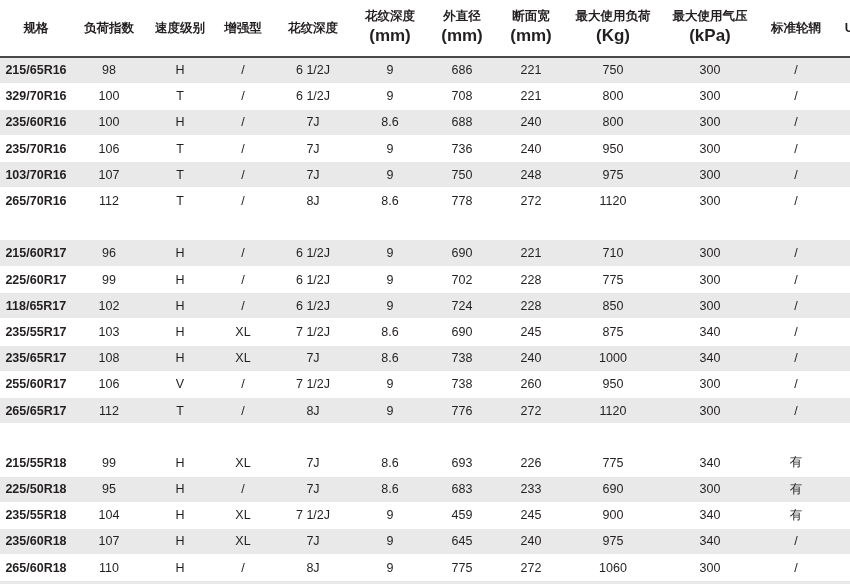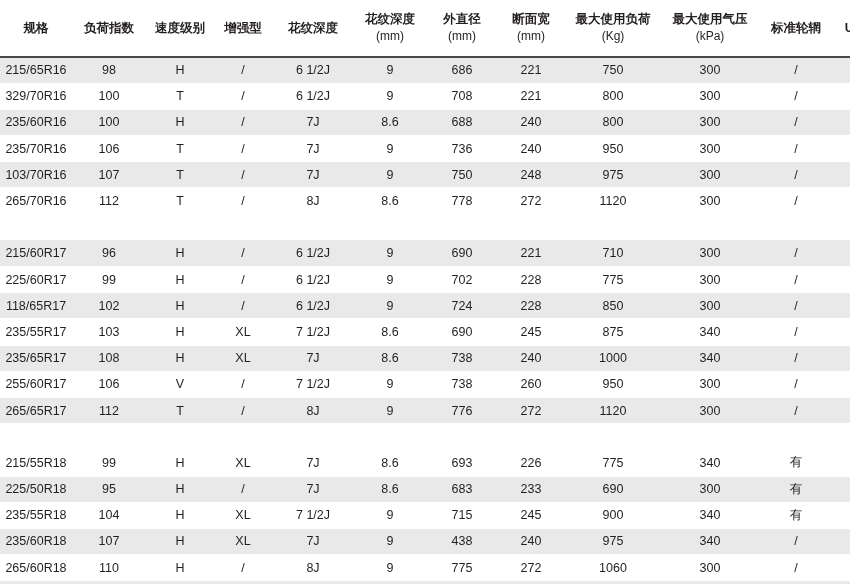--- a/index.html
+++ b/index.html
@@ -31,22 +31,22 @@
     height: 56px;
     font-weight: bold;
     font-size: 13px;
     line-height: 1.35;
     border-bottom: 2px solid #4a4a4a;
     background: #ffffff;
     padding: 0 2px;
   }
   thead th .unit {
     display: block;
-    font-weight: normal;
-    font-size: 12px;
+    font-weight: bold;
+    font-size: 17px;
   }
   tbody tr {
     height: 26.2px;
   }
   tbody tr.odd td {
     background: #e9e9e9;
   }
   tbody tr.even td {
     background: #ffffff;
   }
@@ -56,21 +56,21 @@
     border: 0;
     padding: 0;
     font-size: 0;
     line-height: 0;
   }
   tbody td {
     border-bottom: 1px solid #ffffff;
   }
   tbody tr.odd td.first-col,
   tbody tr.even td.first-col {
-    font-weight: normal;
+    font-weight: bold;
   }
   .col-1 { width: 72px; }
   .col-2 { width: 74px; }
   .col-3 { width: 68px; }
   .col-4 { width: 58px; }
   .col-5 { width: 82px; }
   .col-6 { width: 72px; }
   .col-7 { width: 72px; }
   .col-8 { width: 66px; }
   .col-9 { width: 98px; }
@@ -329,35 +329,35 @@
         <td>有</td>
         <td>/</td>
       </tr>
       <tr class="even">
         <td class="first-col">235/55R18</td>
         <td>104</td>
         <td>H</td>
         <td>XL</td>
         <td>7 1/2J</td>
         <td>9</td>
-        <td>715</td>
+        <td>459</td>
         <td>245</td>
         <td>900</td>
         <td>340</td>
         <td>有</td>
         <td>/</td>
       </tr>
       <tr class="odd">
         <td class="first-col">235/60R18</td>
         <td>107</td>
         <td>H</td>
         <td>XL</td>
         <td>7J</td>
         <td>9</td>
-        <td>438</td>
+        <td>645</td>
         <td>240</td>
         <td>975</td>
         <td>340</td>
         <td>/</td>
         <td>/</td>
       </tr>
       <tr class="even">
         <td class="first-col">265/60R18</td>
         <td>110</td>
         <td>H</td>

